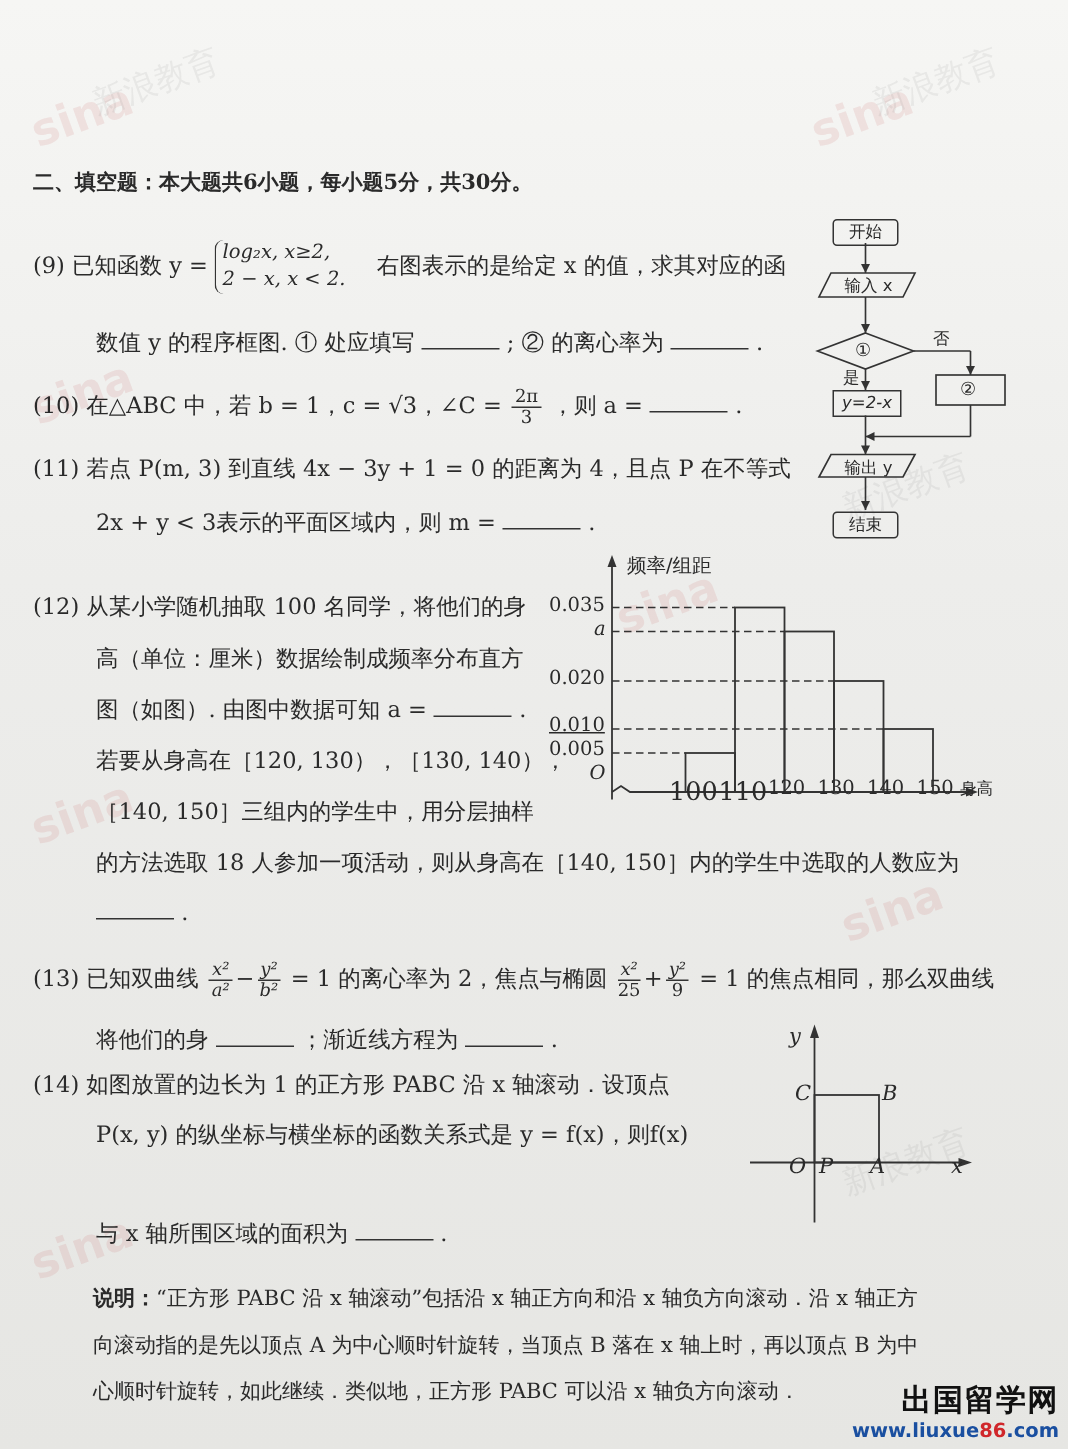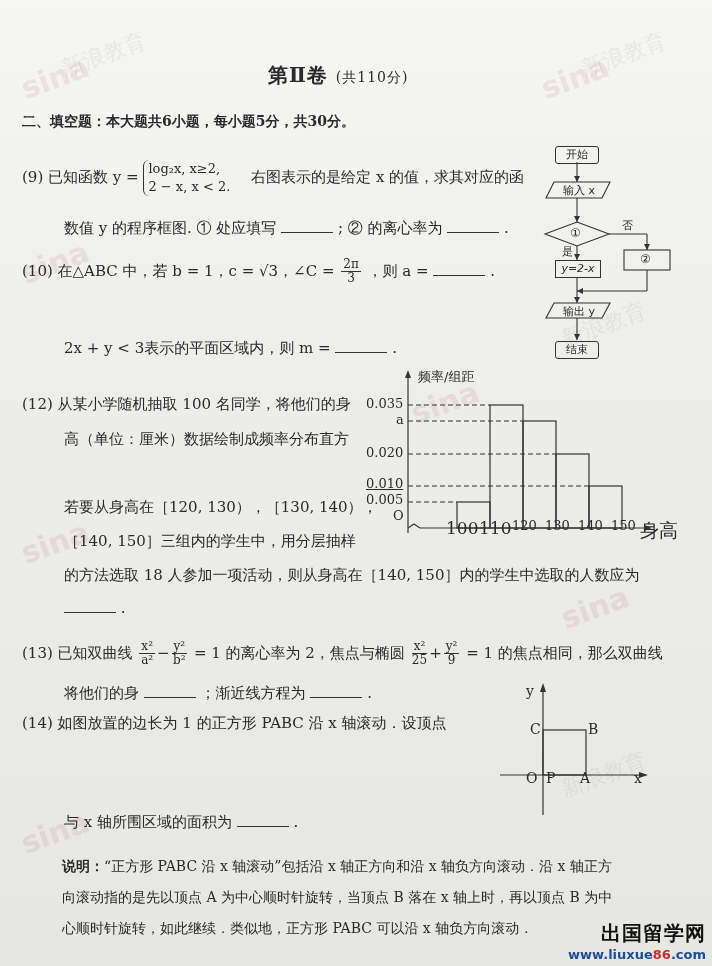--- a/index.html
+++ b/index.html
@@ -9,21 +9,21 @@
     font-family: "DejaVu Serif", serif;
     color: #2a2a2a;
   }
   .page {
     position: absolute; inset: 0;
     background: linear-gradient(180deg, #f6f6f4 0%, #ededeb 40%, #e6e6e3 100%);
   }
   .abs { position: absolute; white-space: nowrap; }
   .t { font-size: 15px; line-height: 20px; }
   .blank { display: inline-block; border-bottom: 1px solid #333; width: 52px; height: 14px; vertical-align: baseline; }
-  .it { }
+  .it { font-style: italic; }
   .title { font-size: 20px; font-weight: bold; letter-spacing: 1px; }
   .title small { font-size: 14px; font-weight: normal; }
   .section { font-size: 14px; font-weight: bold; }
   .frac { display: inline-block; vertical-align: middle; text-align: center; font-size: 12px; line-height: 13px; margin: 0 2px; }
   .frac span { display: block; }
   .frac .num { border-bottom: 1px solid #333; padding: 0 2px; }
   .brace { display: inline-block; vertical-align: middle; font-size: 13px; line-height: 18px; border-left: 1.5px solid #333; border-radius: 6px 0 0 6px; padding-left: 4px; }
   .note { font-size: 14px; line-height: 20px; }
   .note b { font-weight: bold; }
   .watermark { position: absolute; color: rgba(200,80,80,0.12); font-family: "DejaVu Sans", sans-serif; font-weight: bold; transform: rotate(-20deg); pointer-events: none; }
@@ -44,24 +44,20 @@
   <div class="watermark" style="left:540px;top:60px;font-size:30px;">sina</div>
   <div class="wm2" style="left:580px;top:40px;">新浪教育</div>
   <div class="watermark" style="left:20px;top:245px;font-size:30px;">sina</div>
   <div class="watermark" style="left:410px;top:385px;font-size:30px;">sina</div>
   <div class="watermark" style="left:20px;top:525px;font-size:30px;">sina</div>
   <div class="watermark" style="left:560px;top:590px;font-size:30px;">sina</div>
   <div class="watermark" style="left:20px;top:815px;font-size:30px;">sina</div>
   <div class="wm2" style="left:560px;top:310px;">新浪教育</div>
   <div class="wm2" style="left:560px;top:760px;">新浪教育</div>
 
-  <div class="abs title" style="left:268px;top:62px;">
-    <span>第Ⅱ卷</span>
-    <small>(共110分)</small>
-  </div>
 
   <div class="abs section" style="left:22px;top:113px;">二、填空题：本大题共6小题，每小题5分，共30分。</div>
 
   <div class="abs t" style="left:22px;top:160px;">
     <span>(9)</span>
     <span>已知函数 y =</span>
     <span class="brace">
       <span style="display:block" class="it">log₂x,   x≥2,</span>
       <span style="display:block" class="it">2 − x,   x &lt; 2.</span>
     </span>
@@ -77,31 +73,40 @@
 
   <div class="abs t" style="left:22px;top:258px;">
     <span>(10)</span>
     <span>在△ABC 中，若 b = 1，c = √3，∠C =</span>
     <span class="frac"><span class="num">2π</span><span>3</span></span>
     <span>，则 a =</span>
     <span class="blank"></span>
     <span>.</span>
   </div>
 
+  <div class="abs t" style="left:22px;top:302px;">
+    <span>(11)</span>
+    <span>若点 P(m, 3) 到直线 4x − 3y + 1 = 0 的距离为 4，且点 P 在不等式</span>
+  </div>
   <div class="abs t" style="left:64px;top:338px;">
     <span>2x + y &lt; 3表示的平面区域内，则 m =</span>
     <span class="blank"></span>
     <span>.</span>
   </div>
 
   <div class="abs t" style="left:22px;top:394px;">
     <span>(12)</span>
     <span>从某小学随机抽取 100 名同学，将他们的身</span>
   </div>
   <div class="abs t" style="left:64px;top:429px;">高（单位：厘米）数据绘制成频率分布直方</div>
+  <div class="abs t" style="left:64px;top:463px;">
+    <span>图（如图）. 由图中数据可知 a =</span>
+    <span class="blank"></span>
+    <span>.</span>
+  </div>
   <div class="abs t" style="left:64px;top:497px;">若要从身高在［120, 130），［130, 140），</div>
   <div class="abs t" style="left:64px;top:531px;">［140, 150］三组内的学生中，用分层抽样</div>
   <div class="abs t" style="left:64px;top:565px;">的方法选取 18 人参加一项活动，则从身高在［140, 150］内的学生中选取的人数应为</div>
   <div class="abs t" style="left:64px;top:598px;">
     <span class="blank"></span>
     <span>.</span>
   </div>
 
   <svg class="abs" style="left:378px;top:368px;" width="330" height="175">
 
@@ -135,21 +140,21 @@
   <div class="abs" style="left:366px;top:445px;font-size:13px;">0.020</div>
   <div class="abs" style="left:366px;top:476px;font-size:13px;text-decoration:underline;">0.010</div>
   <div class="abs" style="left:366px;top:492px;font-size:13px;">0.005</div>
   <div class="abs it" style="left:393px;top:508px;font-size:13px;">O</div>
   <div class="abs" style="left:446px;top:518px;font-size:17px;">100</div>
   <div class="abs" style="left:479px;top:518px;font-size:17px;">110</div>
   <div class="abs" style="left:512px;top:518px;font-size:13px;">120</div>
   <div class="abs" style="left:545px;top:518px;font-size:13px;">130</div>
   <div class="abs" style="left:578px;top:518px;font-size:13px;">140</div>
   <div class="abs" style="left:611px;top:518px;font-size:13px;">150</div>
-  <div class="abs" style="left:640px;top:518px;font-size:19px;font-family:Liberation Sans, sans-serif;">身高</div>
+  <div class="abs" style="left:640px;top:518px;font-size:11px;font-family:Liberation Sans, sans-serif;">身高</div>
 
   <div class="abs t" style="left:22px;top:640px;">
     <span>(13)</span>
     <span>已知双曲线</span>
     <span class="frac it"><span class="num">x²</span><span>a²</span></span><span>−</span><span class="frac it"><span class="num">y²</span><span>b²</span></span>
     <span>= 1 的离心率为 2，焦点与椭圆</span>
     <span class="frac"><span class="num it">x²</span><span>25</span></span><span>+</span><span class="frac"><span class="num it">y²</span><span>9</span></span>
     <span>= 1 的焦点相同，那么双曲线</span>
   </div>
   <div class="abs t" style="left:64px;top:683px;">
@@ -157,20 +162,21 @@
     <span class="blank"></span>
     <span>；渐近线方程为</span>
     <span class="blank"></span>
     <span>.</span>
   </div>
 
   <div class="abs t" style="left:22px;top:713px;">
     <span>(14)</span>
     <span>如图放置的边长为 1 的正方形 PABC 沿 x 轴滚动．设顶点</span>
   </div>
+  <div class="abs t" style="left:64px;top:746px;">P(x, y) 的纵坐标与横坐标的函数关系式是 y = f(x)，则f(x)</div>
   <div class="abs t" style="left:64px;top:812px;">
     <span>与 x 轴所围区域的面积为</span>
     <span class="blank"></span>
     <span>.</span>
   </div>
 
   <svg class="abs" style="left:500px;top:680px;" width="210" height="140">
     <line x1="0" y1="95" x2="140" y2="95" stroke="#333" stroke-width="1.2"></line>
     <polygon points="148,95 139,92 139,98" fill="#333"></polygon>
     <line x1="43" y1="135" x2="43" y2="10" stroke="#333" stroke-width="1.2"></line>

